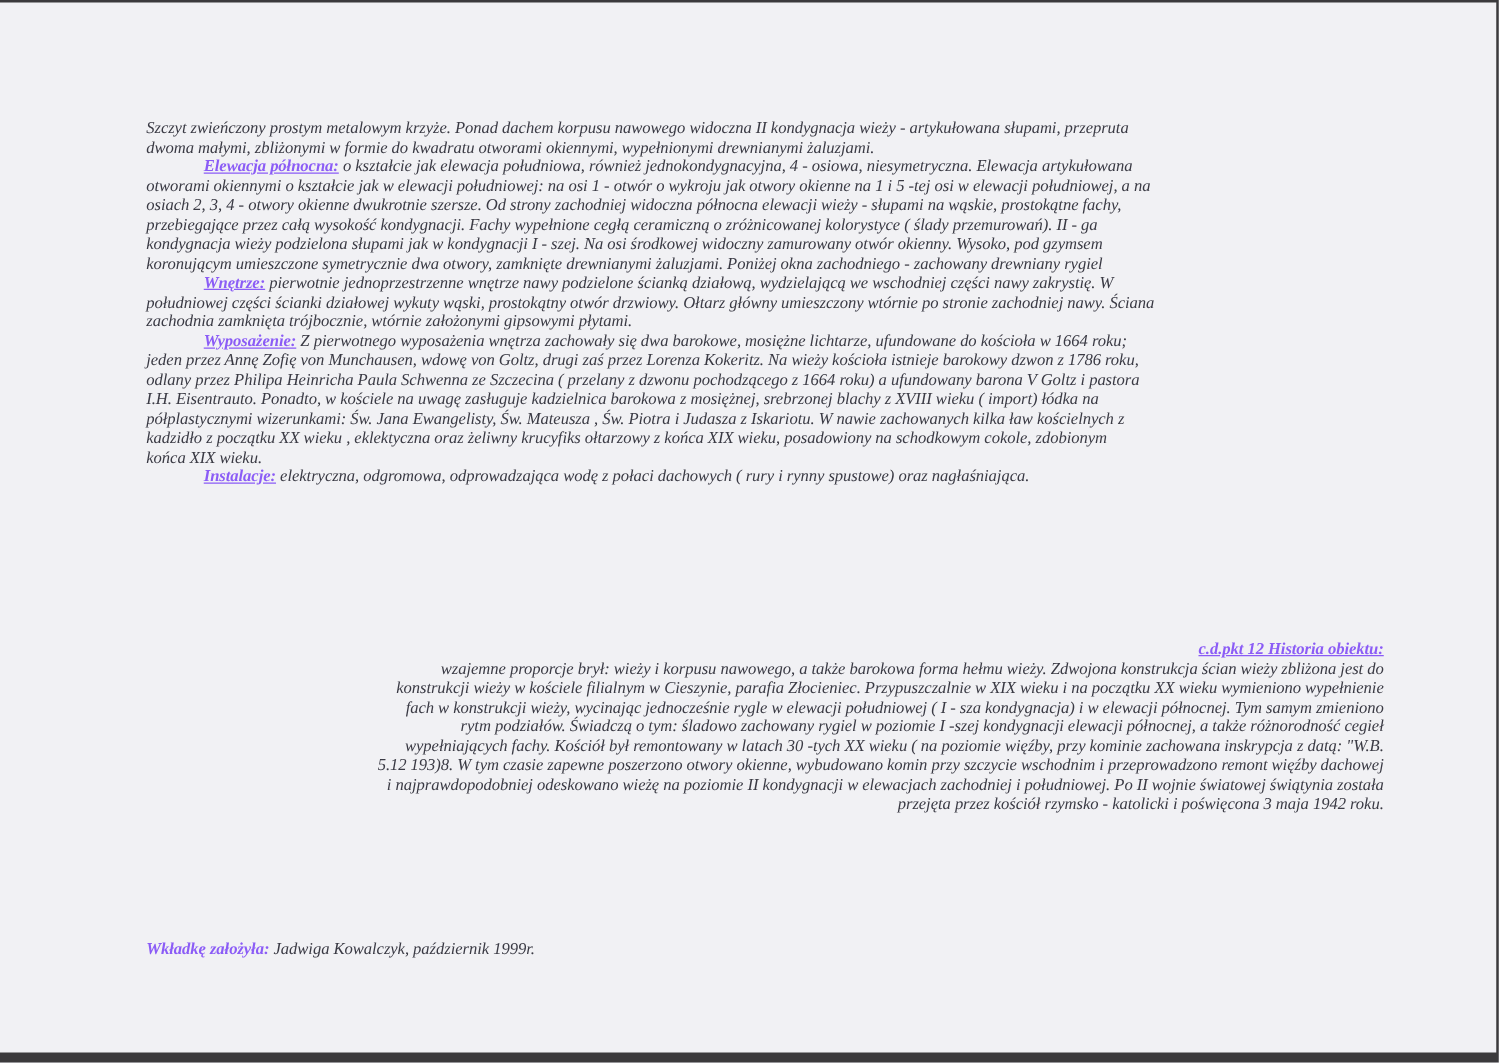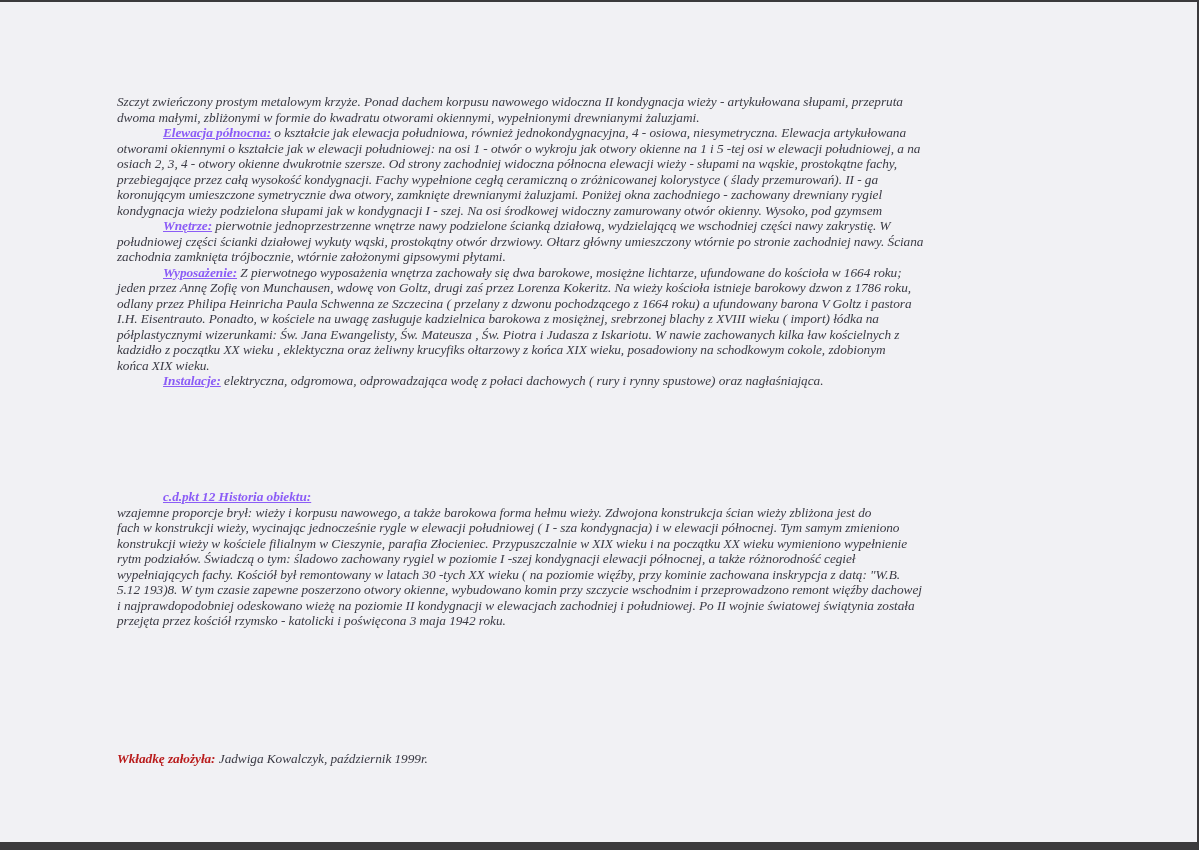--- a/index.html
+++ b/index.html
@@ -21,61 +21,61 @@
     color:#3a3a44;
     white-space:nowrap;
     letter-spacing:-0.05px;
   }
   .indent { padding-left:46px; }
   .head {
     font-weight:bold;
     text-decoration:underline;
     color:#8b5cf6;
   }
-  .sig-label { font-weight:bold; color:#b91c1c; }
+  .sig-label { font-weight:bold; color:#8b5cf6; }
   #top-block { top:92px; }
-  #history-block { top:487px; }
+  #history-block { top:509px;text-align:right; }
   #signature { top:749px; }
 </style>
 </head>
 <body>
 
 <div class="page">
 
   <div class="block" id="top-block">
     <div class="line">Szczyt zwieńczony prostym metalowym krzyże. Ponad dachem korpusu nawowego widoczna II kondygnacja wieży - artykułowana słupami, przepruta</div>
     <div class="line">dwoma małymi, zbliżonymi w formie do kwadratu otworami okiennymi, wypełnionymi drewnianymi żaluzjami.</div>
 
     <div class="line indent"><span class="head">Elewacja północna:</span><span> o kształcie jak elewacja południowa, również jednokondygnacyjna, 4 - osiowa, niesymetryczna. Elewacja artykułowana</span></div>
     <div class="line">otworami okiennymi o kształcie jak w elewacji południowej: na osi 1 - otwór o wykroju jak otwory okienne na 1 i 5 -tej osi w elewacji południowej, a na</div>
     <div class="line">osiach 2, 3, 4 - otwory okienne dwukrotnie szersze. Od strony zachodniej widoczna północna elewacji wieży - słupami na wąskie, prostokątne fachy,</div>
     <div class="line">przebiegające przez całą wysokość kondygnacji. Fachy wypełnione cegłą ceramiczną o zróżnicowanej kolorystyce ( ślady przemurowań). II - ga</div>
+    <div class="line">kondygnacja wieży podzielona słupami jak w kondygnacji I - szej. Na osi środkowej widoczny zamurowany otwór okienny. Wysoko, pod gzymsem</div>
     <div class="line">koronującym umieszczone symetrycznie dwa otwory, zamknięte drewnianymi żaluzjami. Poniżej okna zachodniego - zachowany drewniany rygiel</div>
-    <div class="line">kondygnacja wieży podzielona słupami jak w kondygnacji I - szej. Na osi środkowej widoczny zamurowany otwór okienny. Wysoko, pod gzymsem</div>
 
     <div class="line indent"><span class="head">Wnętrze:</span><span> pierwotnie jednoprzestrzenne wnętrze nawy podzielone ścianką działową, wydzielającą we wschodniej części nawy zakrystię. W</span></div>
     <div class="line">południowej części ścianki działowej wykuty wąski, prostokątny otwór drzwiowy. Ołtarz główny umieszczony  wtórnie po stronie zachodniej nawy. Ściana</div>
     <div class="line">zachodnia zamknięta trójbocznie, wtórnie założonymi gipsowymi płytami.</div>
 
     <div class="line indent"><span class="head">Wyposażenie:</span><span> Z pierwotnego wyposażenia wnętrza zachowały się dwa barokowe, mosiężne  lichtarze, ufundowane do kościoła w 1664 roku;</span></div>
     <div class="line">jeden przez Annę Zofię von Munchausen, wdowę von Goltz, drugi zaś przez Lorenza Kokeritz. Na wieży kościoła istnieje barokowy dzwon z 1786 roku,</div>
     <div class="line">odlany przez Philipa Heinricha Paula Schwenna ze Szczecina ( przelany z dzwonu pochodzącego z 1664 roku) a ufundowany barona V Goltz i pastora</div>
     <div class="line">I.H. Eisentrauto. Ponadto, w kościele na uwagę zasługuje kadzielnica barokowa  z mosiężnej, srebrzonej blachy z XVIII wieku ( import) łódka na</div>
     <div class="line">półplastycznymi wizerunkami: Św. Jana Ewangelisty, Św. Mateusza , Św. Piotra i Judasza z Iskariotu. W nawie zachowanych kilka ław kościelnych  z</div>
     <div class="line">kadzidło z  początku XX wieku , eklektyczna oraz  żeliwny krucyfiks ołtarzowy z końca XIX wieku, posadowiony na schodkowym cokole, zdobionym</div>
     <div class="line">końca XIX wieku.</div>
 
     <div class="line indent"><span class="head">Instalacje:</span><span> elektryczna, odgromowa, odprowadzająca wodę z połaci dachowych ( rury i rynny spustowe) oraz nagłaśniająca.</span></div>
   </div>
 
   <div class="block" id="history-block">
     <div class="line indent"><span class="head">c.d.pkt 12 Historia obiektu:</span></div>
     <div class="line">wzajemne proporcje brył: wieży i korpusu nawowego, a także  barokowa forma hełmu wieży. Zdwojona konstrukcja ścian wieży zbliżona jest do</div>
+    <div class="line">konstrukcji wieży w kościele filialnym w Cieszynie, parafia Złocieniec. Przypuszczalnie w XIX wieku i na początku XX wieku  wymieniono wypełnienie</div>
     <div class="line">fach  w konstrukcji wieży, wycinając jednocześnie rygle w elewacji południowej ( I - sza kondygnacja) i w elewacji północnej. Tym samym  zmieniono</div>
-    <div class="line">konstrukcji wieży w kościele filialnym w Cieszynie, parafia Złocieniec. Przypuszczalnie w XIX wieku i na początku XX wieku  wymieniono wypełnienie</div>
     <div class="line">rytm podziałów. Świadczą o tym: śladowo zachowany rygiel w poziomie I -szej kondygnacji  elewacji północnej, a także różnorodność cegieł</div>
     <div class="line">wypełniających fachy.  Kościół był remontowany w latach 30 -tych XX wieku ( na poziomie więźby, przy kominie zachowana inskrypcja z datą: "W.B.</div>
     <div class="line">5.12  193)8. W tym czasie zapewne poszerzono otwory okienne, wybudowano komin przy szczycie wschodnim i przeprowadzono remont więźby dachowej</div>
     <div class="line">i najprawdopodobniej odeskowano wieżę na poziomie II kondygnacji w elewacjach zachodniej i południowej. Po II wojnie światowej świątynia została</div>
     <div class="line">przejęta przez kościół rzymsko - katolicki i poświęcona 3 maja 1942 roku.</div>
   </div>
 
   <div class="block" id="signature">
     <div class="line"><span class="sig-label">Wkładkę założyła:</span><span> Jadwiga Kowalczyk, październik 1999r.</span></div>
   </div>

